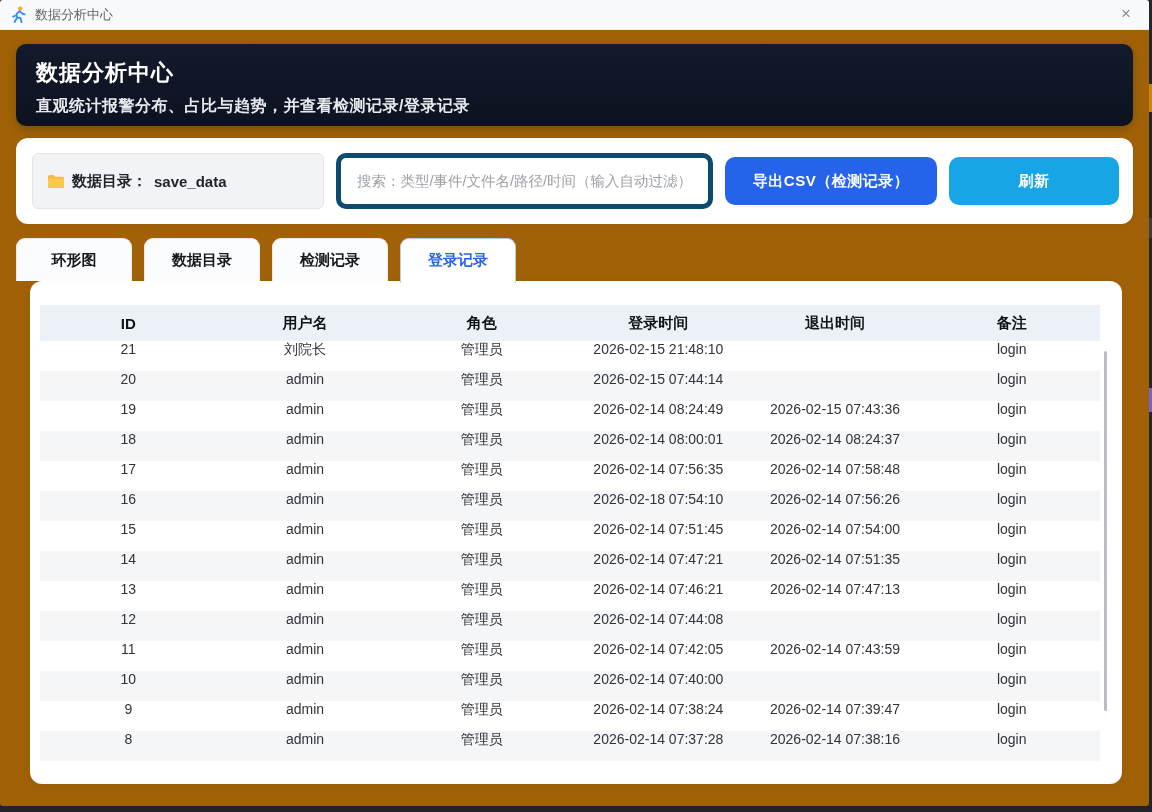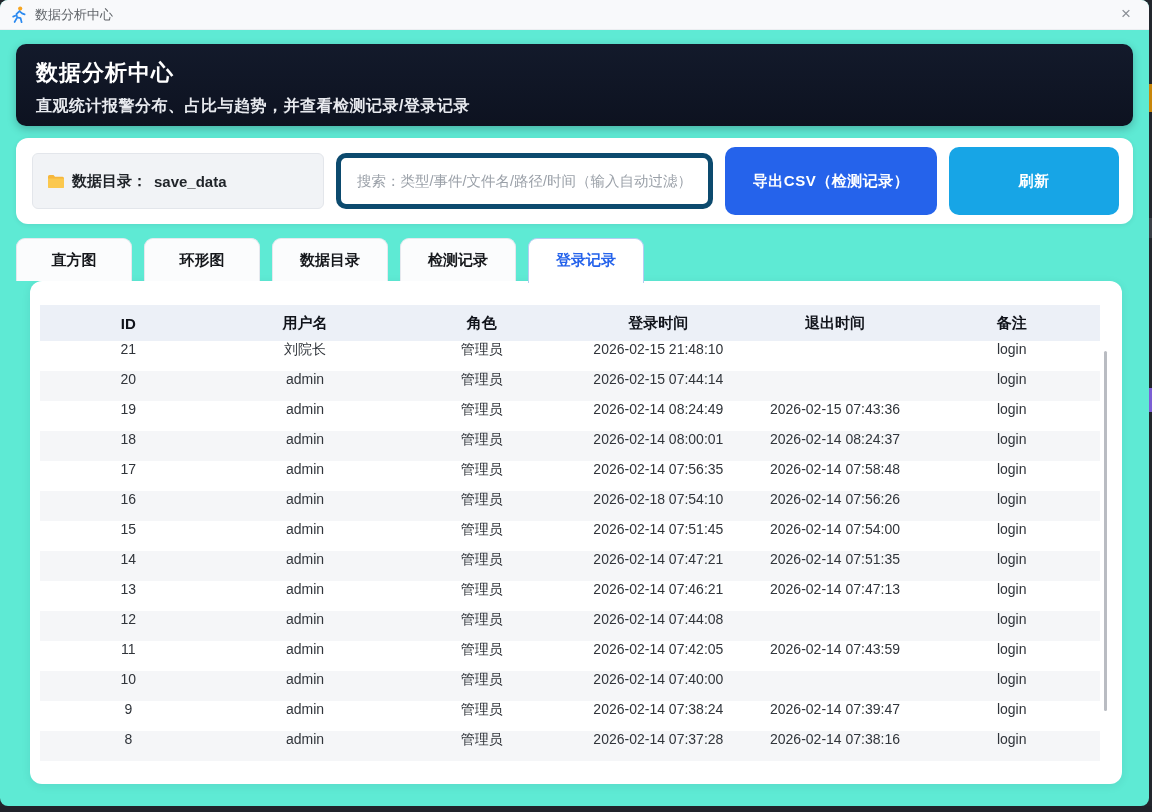--- a/index.html
+++ b/index.html
@@ -7,22 +7,22 @@
   body {
     font-family: "Liberation Sans", "DejaVu Sans", sans-serif;
     background: #23262d;
     position: relative;
     overflow: hidden;
   }
   
   .window {
     position: absolute; left: 0; top: 0;
     width: 1149px; height: 806px;
-    background: #5eead4;
-    border-radius: 8px;
+    background: #a16207;
+    border-radius: 3px;
     overflow: hidden;
   }
   .titlebar {
     height: 30px; background: #f8f9fb;
     display: flex; align-items: center;
     padding-left: 12px; gap: 8px;
     position: relative;
     border-bottom: 1px solid #eceef1;
   }
   .titlebar .app-title { font-size: 13px; color: #5f6368; }
@@ -66,21 +66,21 @@
     flex: 1; height: 56px;
     border: 5px solid #0c4a6e;
     border-radius: 10px;
     padding: 0 16px;
     font-size: 14.5px;
     font-family: "Liberation Sans", "DejaVu Sans", sans-serif;
     color: #333; outline: none; background: #fff;
   }
   .search-input::placeholder { color: #9aa0a8; }
   .btn {
-    height: 68px; border: none; border-radius: 10px;
+    height: 48px; border: none; border-radius: 10px;
     color: #fff; font-size: 15px; font-weight: 700;
     font-family: "Liberation Sans", "DejaVu Sans", sans-serif;
     cursor: pointer; letter-spacing: .5px;
   }
   .btn-export { width: 212px; background: #2563eb; }
   .btn-refresh { width: 170px; background: #17a5e6; }
   
   .tabs {
     margin: 14px 0 0 16px;
     display: flex; gap: 12px;
@@ -171,21 +171,20 @@
       </span>
       <span>数据目录：</span>
         <span>save_data</span>
     </div>
     <input class="search-input" type="text" placeholder="搜索：类型/事件/文件名/路径/时间（输入自动过滤）" style="">
     <button class="btn btn-export">导出CSV（检测记录）</button>
     <button class="btn btn-refresh">刷新</button>
   </div>
 
   <div class="tabs" id="tabs-container">
-      <div class="tab">直方图</div>
       <div class="tab">环形图</div>
       <div class="tab">数据目录</div>
       <div class="tab">检测记录</div>
       <div class="tab active">登录记录</div>
     </div>
 
   <div class="panel">
     <div class="table">
       <div class="thead" id="thead-container">
           <div class="th">ID</div>

